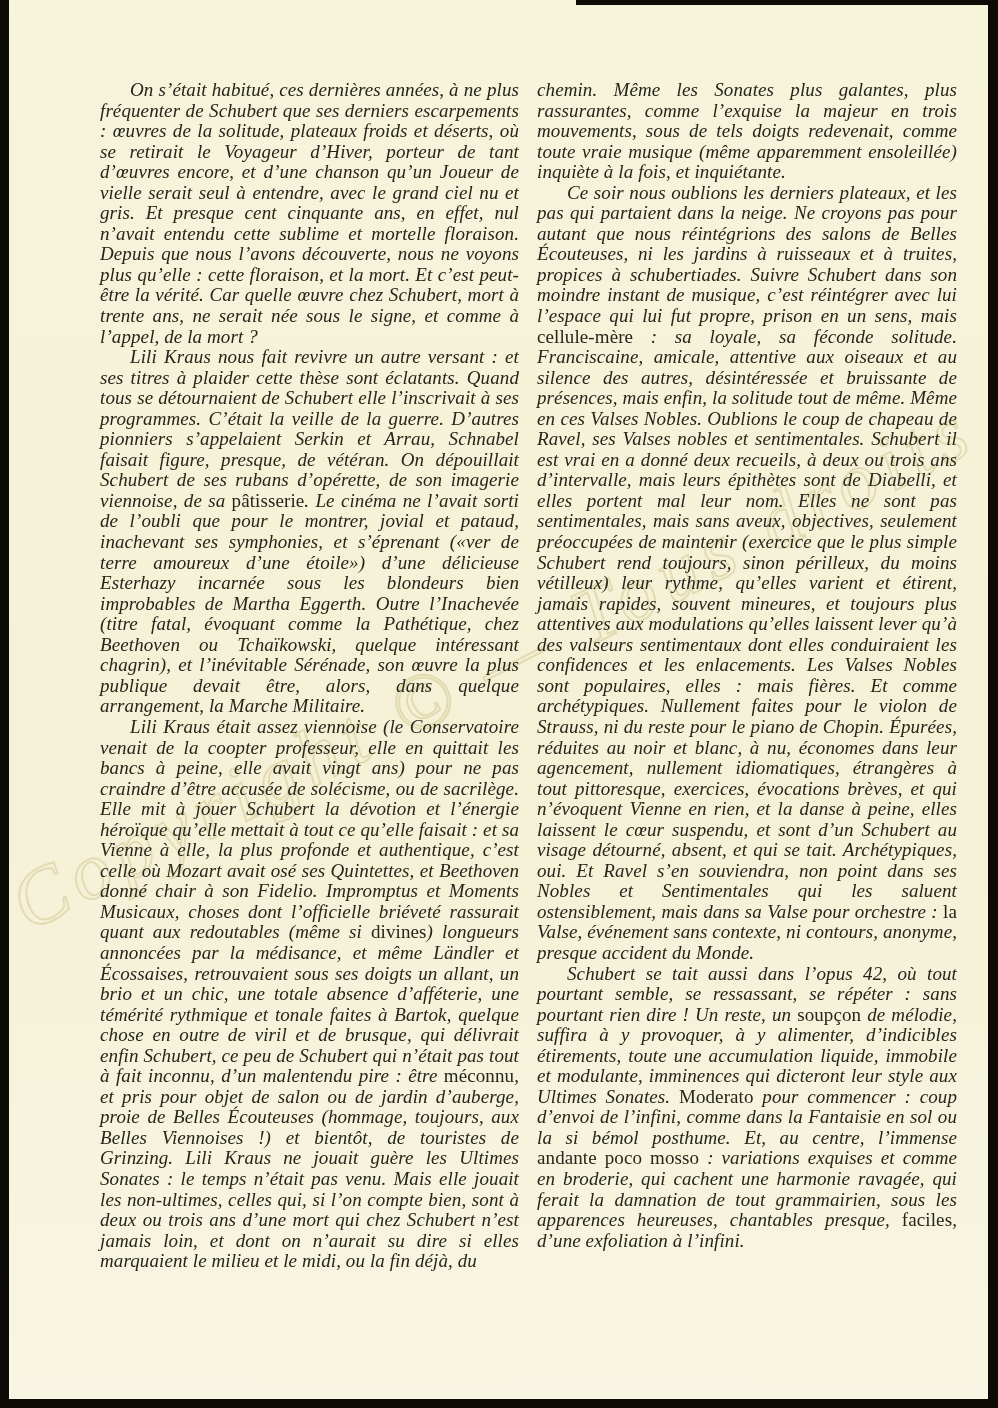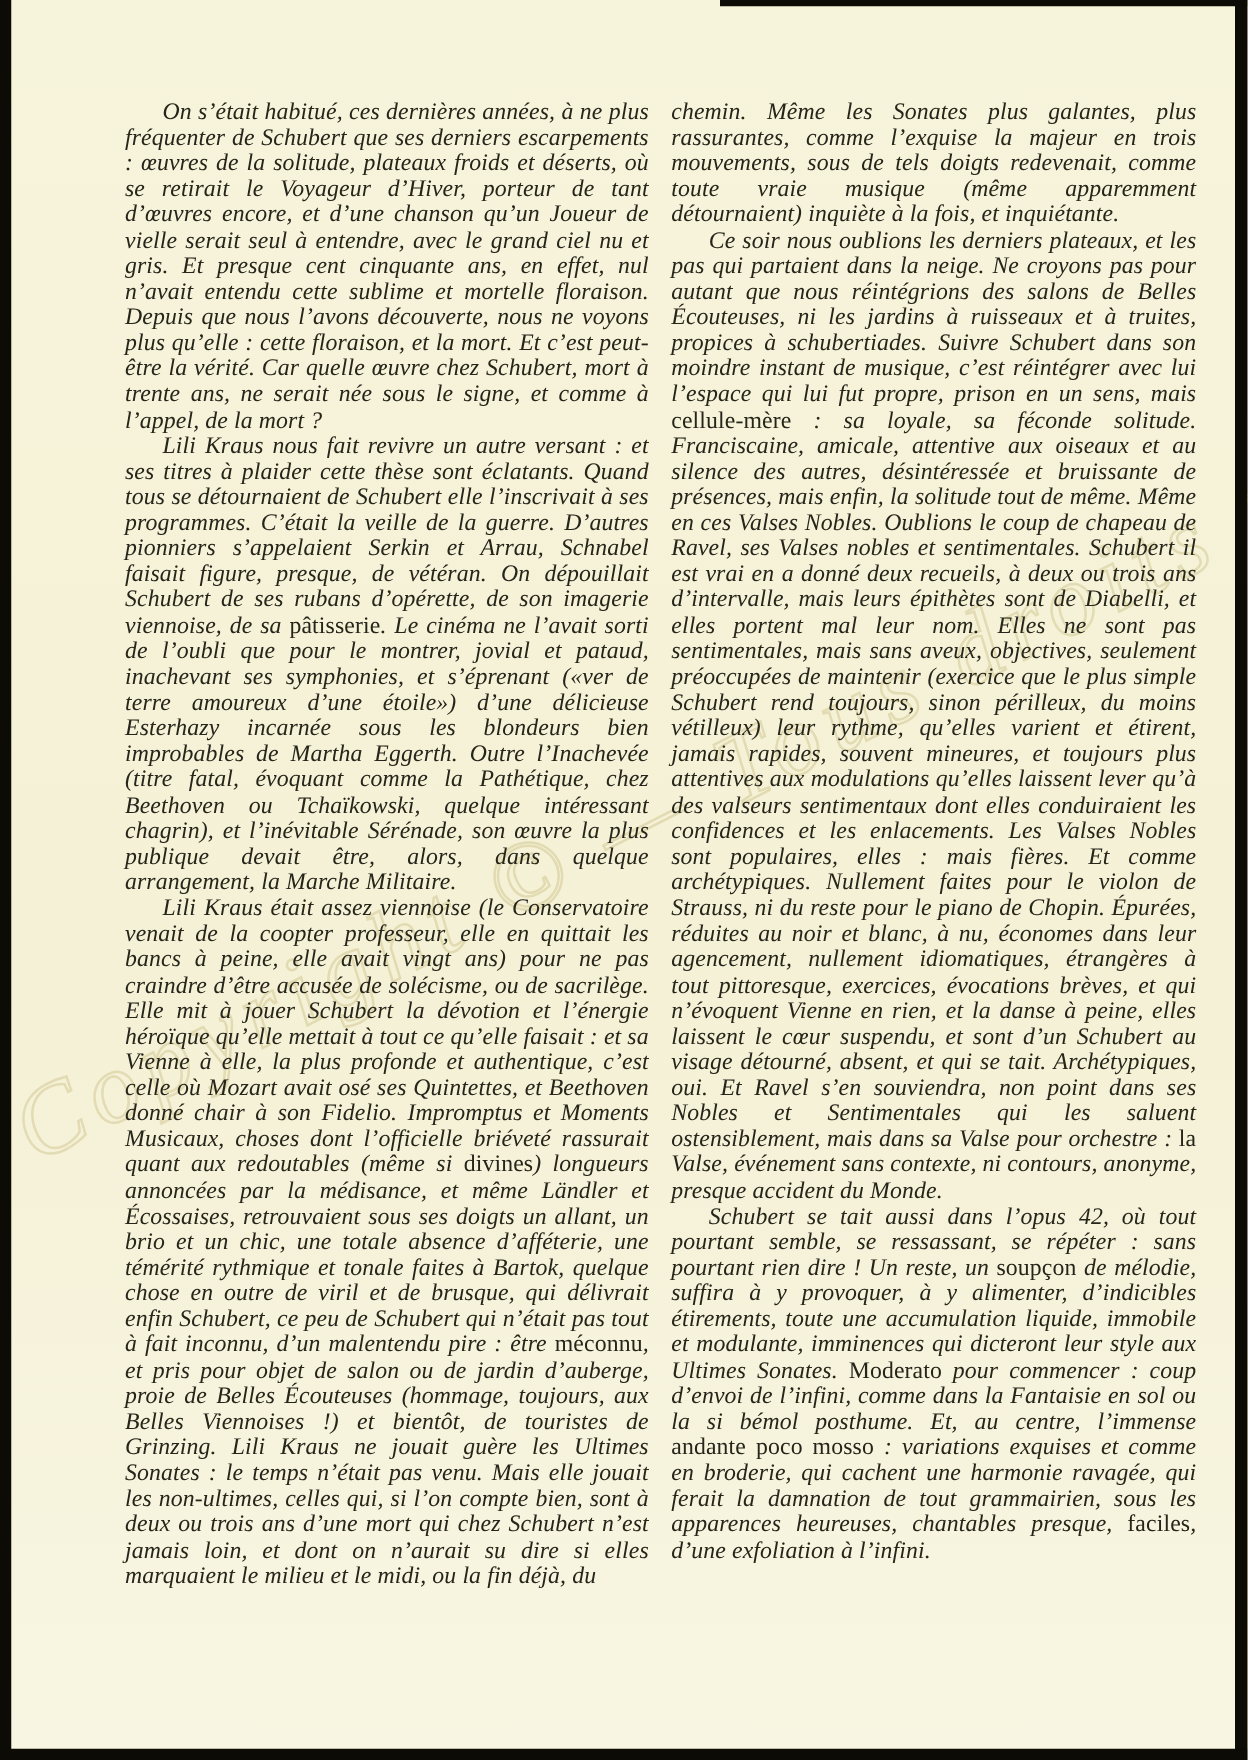--- a/index.html
+++ b/index.html
@@ -55,21 +55,21 @@
 <div class="page">
   <div class="watermark">Copyright © — Tous droits réservés.</div>
 
   <div class="column col-left">
       <p class="indent"><span class="it">On s’était habitué, ces dernières années, à ne plus fréquenter de Schubert que ses derniers escarpements : œuvres de la solitude, plateaux froids et déserts, où se retirait le Voyageur d’Hiver, porteur de tant d’œuvres encore, et d’une chanson qu’un Joueur de vielle serait seul à entendre, avec le grand ciel nu et gris. Et presque cent cinquante ans, en effet, nul n’avait entendu cette sublime et mortelle floraison. Depuis que nous l’avons découverte, nous ne voyons plus qu’elle : cette floraison, et la mort. Et c’est peut-être la vérité. Car quelle œuvre chez Schubert, mort à trente ans, ne serait née sous le signe, et comme à l’appel, de la mort ?</span></p>
       <p class="indent"><span class="it">Lili Kraus nous fait revivre un autre versant : et ses titres à plaider cette thèse sont éclatants. Quand tous se détournaient de Schubert elle l’inscrivait à ses programmes. C’était la veille de la guerre. D’autres pionniers s’appelaient Serkin et Arrau, Schnabel faisait figure, presque, de vétéran. On dépouillait Schubert de ses rubans d’opérette, de son imagerie viennoise, de sa </span><span class="rm">pâtisserie</span><span class="it">. Le cinéma ne l’avait sorti de l’oubli que pour le montrer, jovial et pataud, inachevant ses symphonies, et s’éprenant («ver de terre amoureux d’une étoile») d’une délicieuse Esterhazy incarnée sous les blondeurs bien improbables de Martha Eggerth. Outre l’Inachevée (titre fatal, évoquant comme la Pathétique, chez Beethoven ou Tchaïkowski, quelque intéressant chagrin), et l’inévitable Sérénade, son œuvre la plus publique devait être, alors, dans quelque arrangement, la Marche Militaire.</span></p>
       <p class="indent"><span class="it">Lili Kraus était assez viennoise (le Conservatoire venait de la coopter professeur, elle en quittait les bancs à peine, elle avait vingt ans) pour ne pas craindre d’être accusée de solécisme, ou de sacrilège. Elle mit à jouer Schubert la dévotion et l’énergie héroïque qu’elle mettait à tout ce qu’elle faisait : et sa Vienne à elle, la plus profonde et authentique, c’est celle où Mozart avait osé ses Quintettes, et Beethoven donné chair à son Fidelio. Impromptus et Moments Musicaux, choses dont l’officielle briéveté rassurait quant aux redoutables (même si </span><span class="rm">divines</span><span class="it">) longueurs annoncées par la médisance, et même Ländler et Écossaises, retrouvaient sous ses doigts un allant, un brio et un chic, une totale absence d’afféterie, une témérité rythmique et tonale faites à Bartok, quelque chose en outre de viril et de brusque, qui délivrait enfin Schubert, ce peu de Schubert qui n’était pas tout à fait inconnu, d’un malentendu pire : être </span><span class="rm">méconnu</span><span class="it">, et pris pour objet de salon ou de jardin d’auberge, proie de Belles Écouteuses (hommage, toujours, aux Belles Viennoises !) et bientôt, de touristes de Grinzing. Lili Kraus ne jouait guère les Ultimes Sonates : le temps n’était pas venu. Mais elle jouait les non-ultimes, celles qui, si l’on compte bien, sont à deux ou trois ans d’une mort qui chez Schubert n’est jamais loin, et dont on n’aurait su dire si elles marquaient le milieu et le midi, ou la fin déjà, du</span></p>
     </div>
 
   <div class="column col-right">
-      <p><span class="it">chemin. Même les Sonates plus galantes, plus rassurantes, comme l’exquise la majeur en trois mouvements, sous de tels doigts redevenait, comme toute vraie musique (même apparemment détournaient) inquiète à la fois, et inquiétante.</span></p>
+      <p><span class="it">chemin. Même les Sonates plus galantes, plus rassurantes, comme l’exquise la majeur en trois mouvements, sous de tels doigts redevenait, comme toute vraie musique (même apparemment ensoleillée) inquiète à la fois, et inquiétante.</span></p>
       <p class="indent"><span class="it">Ce soir nous oublions les derniers plateaux, et les pas qui partaient dans la neige. Ne croyons pas pour autant que nous réintégrions des salons de Belles Écouteuses, ni les jardins à ruisseaux et à truites, propices à schubertiades. Suivre Schubert dans son moindre instant de musique, c’est réintégrer avec lui l’espace qui lui fut propre, prison en un sens, mais </span><span class="rm">cellule-mère</span><span class="it"> : sa loyale, sa féconde solitude. Franciscaine, amicale, attentive aux oiseaux et au silence des autres, désintéressée et bruissante de présences, mais enfin, la solitude tout de même. Même en ces Valses Nobles. Oublions le coup de chapeau de Ravel, ses Valses nobles et sentimentales. Schubert il est vrai en a donné deux recueils, à deux ou trois ans d’intervalle, mais leurs épithètes sont de Diabelli, et elles portent mal leur nom. Elles ne sont pas sentimentales, mais sans aveux, objectives, seulement préoccupées de maintenir (exercice que le plus simple Schubert rend toujours, sinon périlleux, du moins vétilleux) leur rythme, qu’elles varient et étirent, jamais rapides, souvent mineures, et toujours plus attentives aux modulations qu’elles laissent lever qu’à des valseurs sentimentaux dont elles conduiraient les confidences et les enlacements. Les Valses Nobles sont populaires, elles : mais fières. Et comme archétypiques. Nullement faites pour le violon de Strauss, ni du reste pour le piano de Chopin. Épurées, réduites au noir et blanc, à nu, économes dans leur agencement, nullement idiomatiques, étrangères à tout pittoresque, exercices, évocations brèves, et qui n’évoquent Vienne en rien, et la danse à peine, elles laissent le cœur suspendu, et sont d’un Schubert au visage détourné, absent, et qui se tait. Archétypiques, oui. Et Ravel s’en souviendra, non point dans ses Nobles et Sentimentales qui les saluent ostensiblement, mais dans sa Valse pour orchestre : </span><span class="rm">la </span><span class="it">Valse, événement sans contexte, ni contours, anonyme, presque accident du Monde.</span></p>
       <p class="indent"><span class="it">Schubert se tait aussi dans l’opus 42, où tout pourtant semble, se ressassant, se répéter : sans pourtant rien dire ! Un reste, un </span><span class="rm">soupçon</span><span class="it"> de mélodie, suffira à y provoquer, à y alimenter, d’indicibles étirements, toute une accumulation liquide, immobile et modulante, imminences qui dicteront leur style aux Ultimes Sonates. </span><span class="rm">Moderato</span><span class="it"> pour commencer : coup d’envoi de l’infini, comme dans la Fantaisie en sol ou la si bémol posthume. Et, au centre, l’immense </span><span class="rm">andante poco mosso</span><span class="it"> : variations exquises et comme en broderie, qui cachent une harmonie ravagée, qui ferait la damnation de tout grammairien, sous les apparences heureuses, chantables presque, </span><span class="rm">faciles</span><span class="it">, d’une exfoliation à l’infini.</span></p>
     </div>
 
   <div class="edge edge-left"></div>
   <div class="edge edge-right"></div>
   <div class="edge edge-bottom"></div>
   <div class="edge edge-top"></div>
 </div>
 

